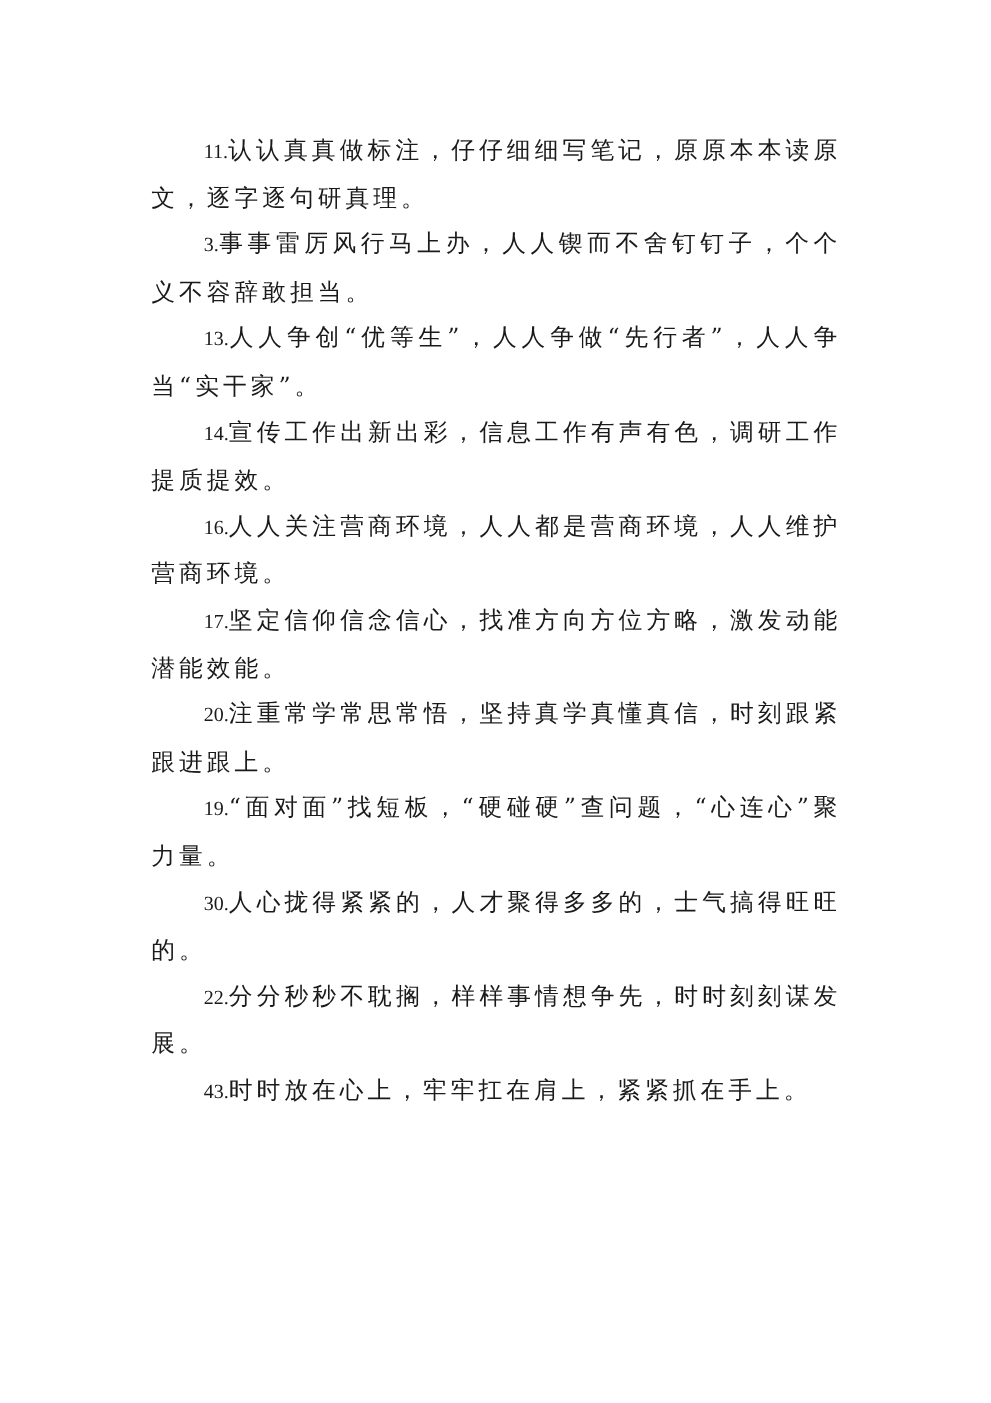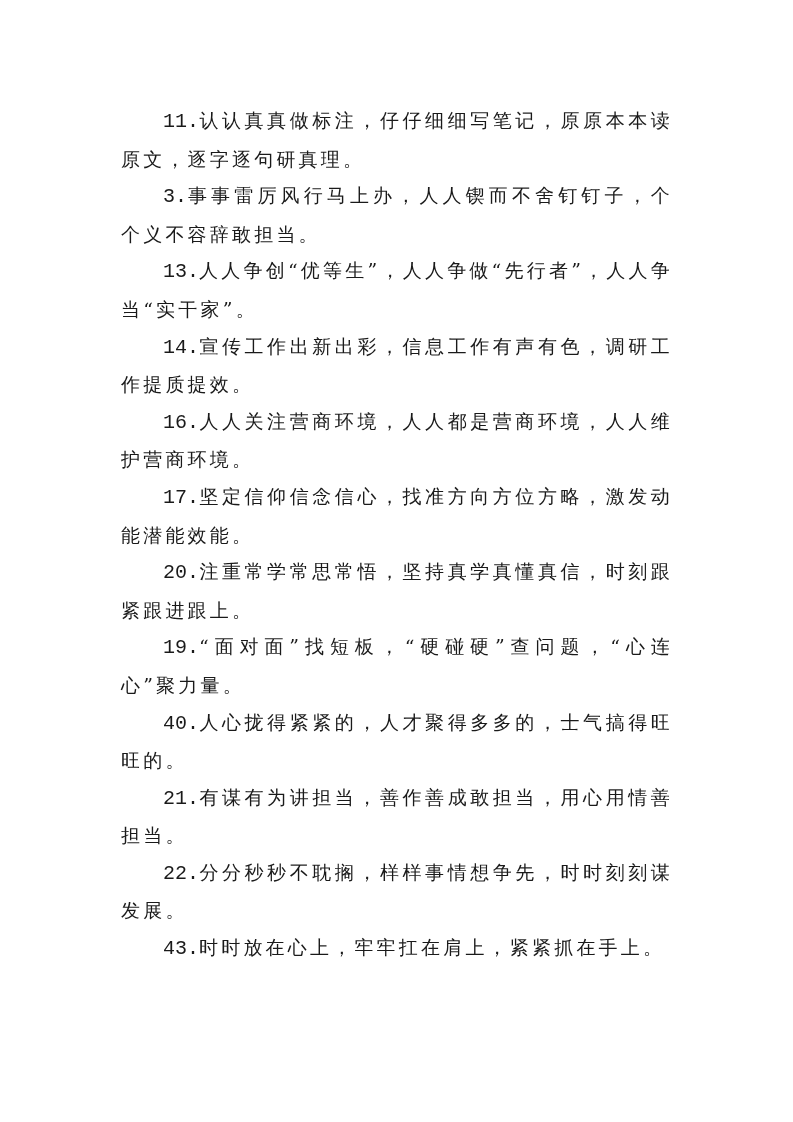--- a/index.html
+++ b/index.html
@@ -23,34 +23,33 @@
       font-size: 19px;
       line-height: 36.6px;
       letter-spacing: 3.2px;
     }
     .para {
       margin: 0;
       text-indent: 42px;
       text-align: justify;
     }
     .para .num {
-      font-family: Liberation Mono, monospace;
+      font-family: Liberation Serif, serif;
       letter-spacing: 0;
-      font-size: 20px;
+      font-size: 16px;
     }
   </style>
 </head>
 <body>
 
 <div class="page">
   <p class="para"><span class="num">11.</span><span>认认真真做标注，仔仔细细写笔记，原原本本读原文，逐字逐句研真理。</span></p>
   <p class="para"><span class="num">3.</span><span>事事雷厉风行马上办，人人锲而不舍钉钉子，个个义不容辞敢担当。</span></p>
   <p class="para"><span class="num">13.</span><span>人人争创“优等生”，人人争做“先行者”，人人争当“实干家”。</span></p>
   <p class="para"><span class="num">14.</span><span>宣传工作出新出彩，信息工作有声有色，调研工作提质提效。</span></p>
   <p class="para"><span class="num">16.</span><span>人人关注营商环境，人人都是营商环境，人人维护营商环境。</span></p>
   <p class="para"><span class="num">17.</span><span>坚定信仰信念信心，找准方向方位方略，激发动能潜能效能。</span></p>
   <p class="para"><span class="num">20.</span><span>注重常学常思常悟，坚持真学真懂真信，时刻跟紧跟进跟上。</span></p>
   <p class="para"><span class="num">19.</span><span>“面对面”找短板，“硬碰硬”查问题，“心连心”聚力量。</span></p>
-  <p class="para"><span class="num">40.</span><span>人心拢得紧紧的，人才聚得多多的，士气搞得旺旺的。</span></p>
-  <p class="para"><span class="num">21.</span><span>有谋有为讲担当，善作善成敢担当，用心用情善担当。</span></p>
+  <p class="para"><span class="num">30.</span><span>人心拢得紧紧的，人才聚得多多的，士气搞得旺旺的。</span></p>
   <p class="para"><span class="num">22.</span><span>分分秒秒不耽搁，样样事情想争先，时时刻刻谋发展。</span></p>
   <p class="para"><span class="num">43.</span><span>时时放在心上，牢牢扛在肩上，紧紧抓在手上。</span></p>
 </div>
 
 </body></html>

